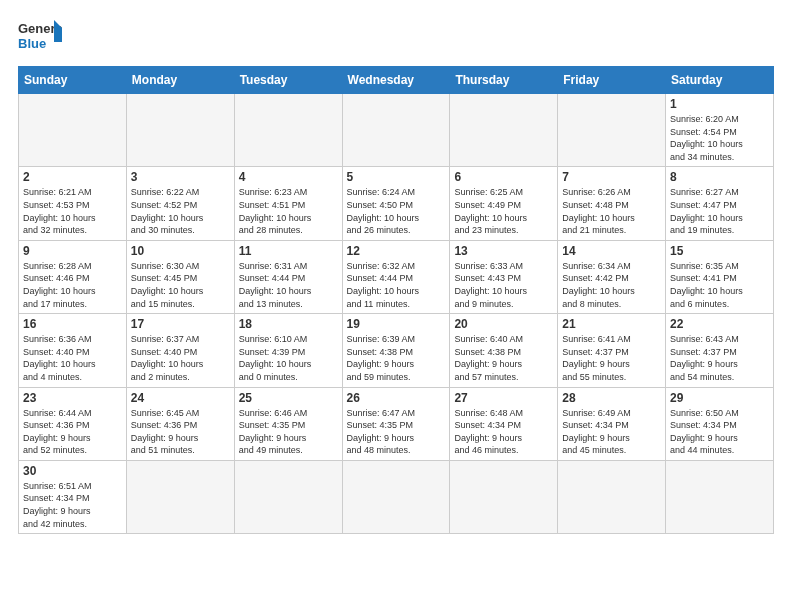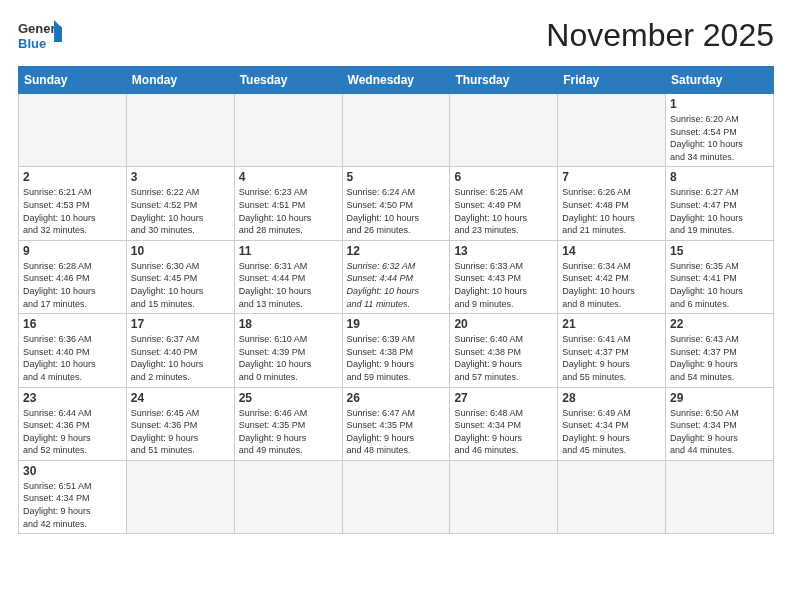--- a/index.html
+++ b/index.html
@@ -92,21 +92,20 @@
   <div class="header">
     <div class="logo">
   <svg width="44" height="38" viewBox="0 0 44 38" xmlns="http://www.w3.org/2000/svg">
     <text x="0" y="15" font-size="13" font-weight="bold" fill="#333" font-family="Arial">General</text>
     <text x="0" y="30" font-size="13" font-weight="bold" fill="#1a75bb" font-family="Arial">Blue</text>
     <polygon points="36,2 44,10 36,10" fill="#1a75bb"></polygon>
     <rect x="36" y="10" width="8" height="14" fill="#1a75bb"></rect>
   </svg>
 </div>
     <div class="title-block">
-      <div class="month-title">November 2025</div>
     </div>
   </div>
 
   <table class="calendar" id="cal-table">
     <thead>
       <tr id="weekday-header">
           <th>Sunday</th>
           <th>Monday</th>
           <th>Tuesday</th>
           <th>Wednesday</th>
@@ -199,21 +198,21 @@
           </td>
           <td>
             <span class="day-number">11</span>
             <div class="day-info" style="white-space: pre-line;">Sunrise: 6:31 AM
 Sunset: 4:44 PM
 Daylight: 10 hours
 and 13 minutes.</div>
           </td>
           <td>
             <span class="day-number">12</span>
-            <div class="day-info" style="white-space: pre-line; font-style: italic;">Sunrise: 6:32 AM
+            <div class="day-info" style="white-space: pre-line;">Sunrise: 6:32 AM
 Sunset: 4:44 PM
 Daylight: 10 hours
 and 11 minutes.</div>
           </td>
           <td>
             <span class="day-number">13</span>
             <div class="day-info" style="white-space: pre-line;">Sunrise: 6:33 AM
 Sunset: 4:43 PM
 Daylight: 10 hours
 and 9 minutes.</div>

